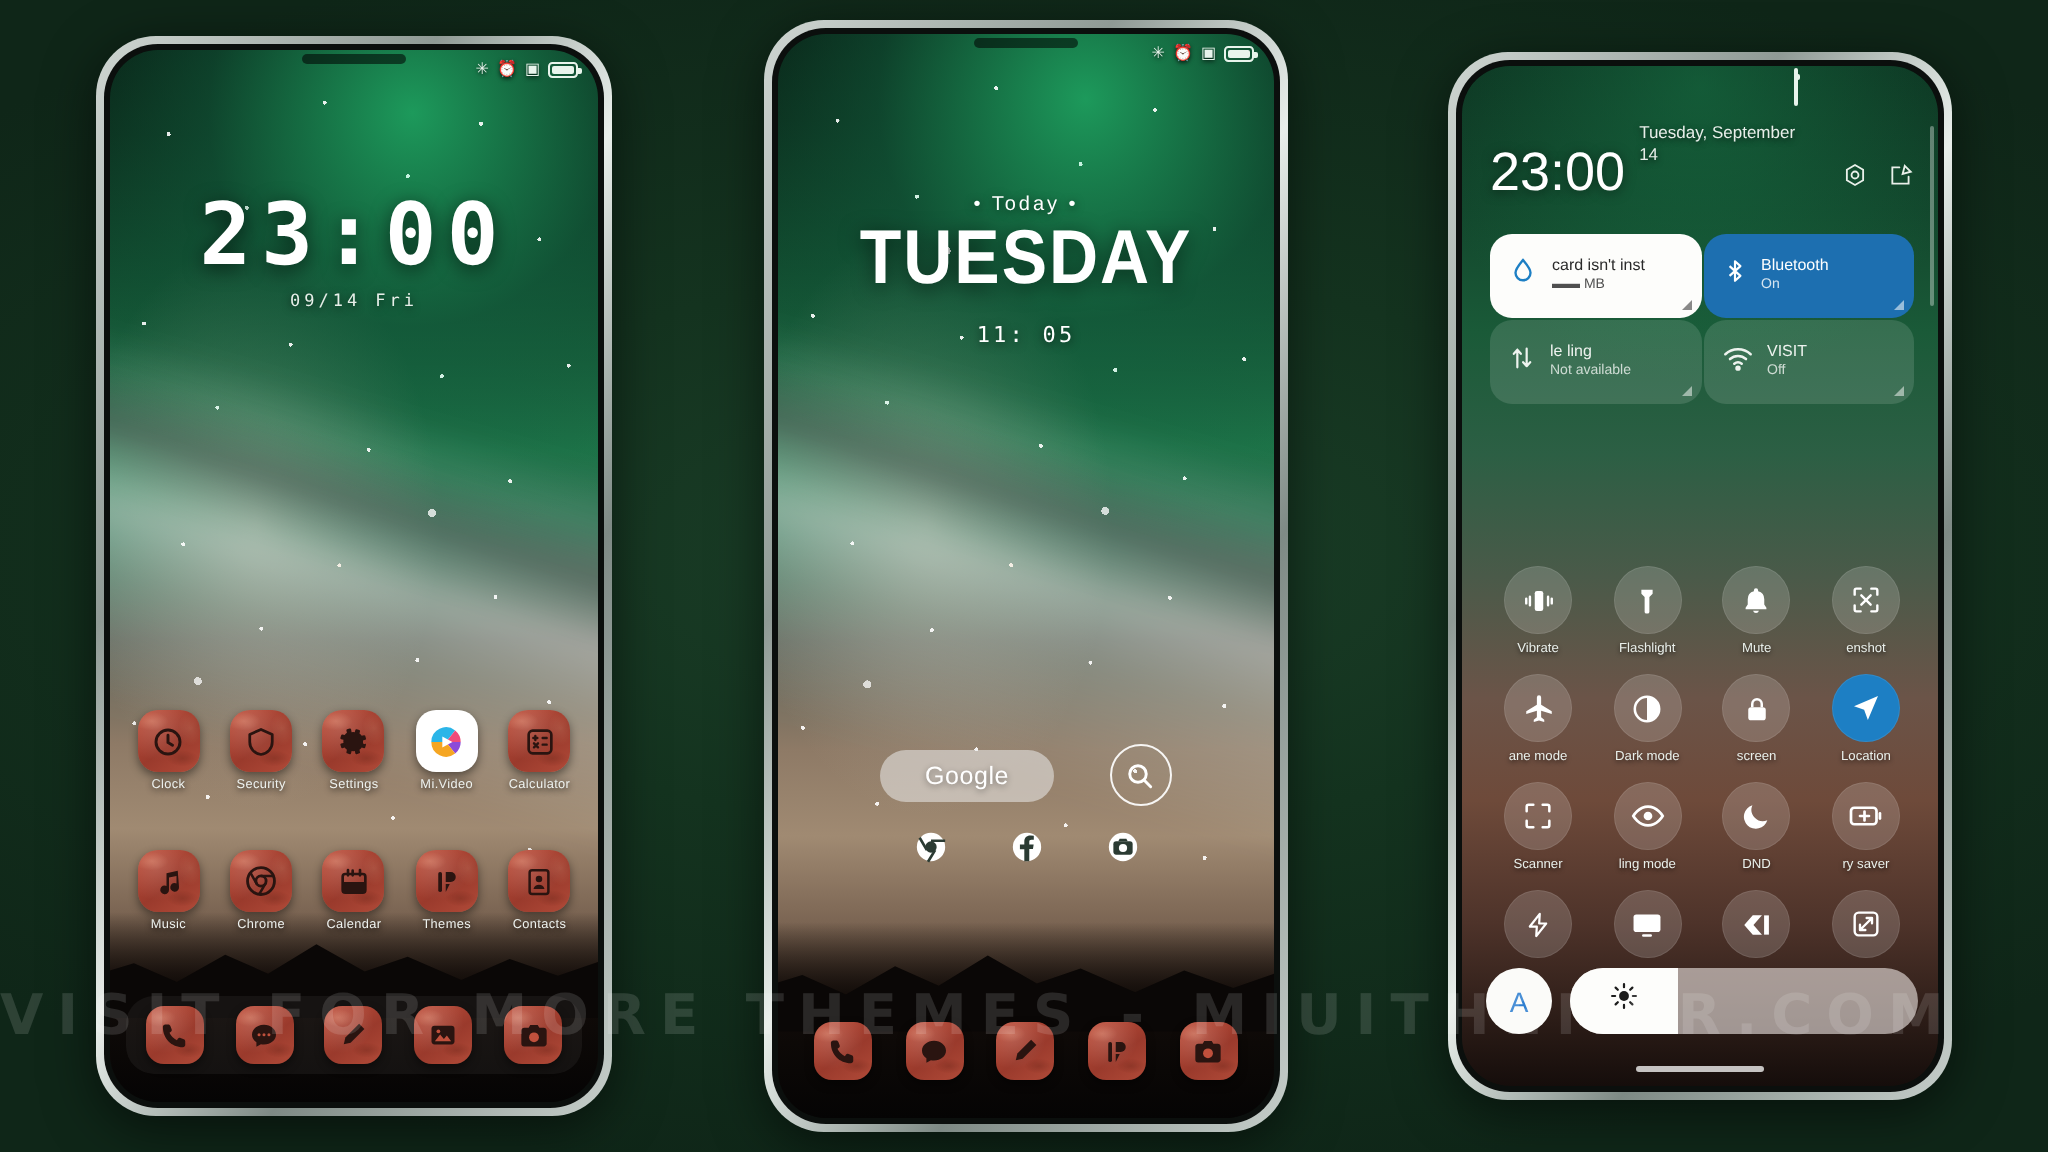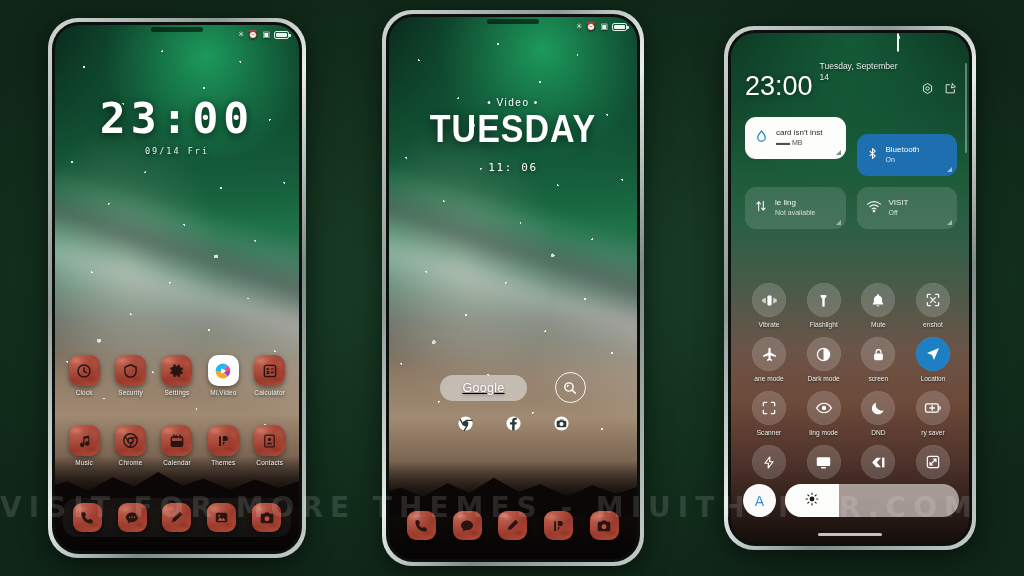--- a/index.html
+++ b/index.html
@@ -174,21 +174,21 @@
   .w2 { position:absolute; top:80px; left:0; right:0; text-align:center; z-index:5; }
   .w2 .today { font-size:10px; color:#fff; letter-spacing:1.5px;
                text-shadow:0 1px 5px rgba(0,0,0,.7); }
   .w2 .day { font-size:34px; font-weight:700; letter-spacing:1px; color:#fff;
              font-family:"Liberation Sans", sans-serif; margin-top:2px;
              text-shadow:0 2px 10px rgba(0,0,0,.6); transform:scaleY(1.12); }
   .w2 .tm { margin-top:12px; font-size:11px; letter-spacing:1.6px; color:#fff;
             font-family:"DejaVu Sans Mono", monospace; text-shadow:0 1px 5px rgba(0,0,0,.7); }
 
   .gsearch { position:absolute; left:0; right:0; top:355px; z-index:5;
-             display:flex; align-items:center; justify-content:center; gap:28px;text-decoration:underline; }
+             display:flex; align-items:center; justify-content:center; gap:28px; }
   .gpill { background:rgba(235,235,235,.55); border-radius:16px; padding:6px 22px;
            color:#fff; font-size:12.5px; letter-spacing:.3px;
            text-shadow:0 1px 3px rgba(0,0,0,.4); }
   .gcirc { width:31px; height:31px; border-radius:50%; border:1.6px solid rgba(255,255,255,.92);
            display:flex; align-items:center; justify-content:center; }
   .shortcuts { position:absolute; left:0; right:0; top:398px; z-index:5;
                display:flex; align-items:center; justify-content:center; gap:31px; }
   .shortcuts .s { width:17px; height:17px; }
 
   
@@ -202,30 +202,30 @@
 
   .sh-head { position:absolute; top:28px; left:14px; right:12px; z-index:5;
              display:flex; align-items:flex-end; }
   .sh-head .bigclock { font-size:27px; color:#fff; font-weight:400; letter-spacing:0px;
                        line-height:1; text-shadow:0 1px 6px rgba(0,0,0,.5); }
   .sh-head .dt { font-size:8.5px; color:#e7eee9; line-height:1.3; margin-left:7px;
                  margin-bottom:17px; width:78px; text-shadow:0 1px 3px rgba(0,0,0,.6); }
   .sh-head .acts { margin-left:auto; display:flex; gap:10px; margin-bottom:1px; }
 
   .cards { position:absolute; top:84px; left:14px; right:12px; z-index:5;
-           display:grid; grid-template-columns:1fr 1fr; gap:11px; }
+           display:grid; grid-template-columns:1fr 1fr; gap:1px; }
   .card { height:42px; border-radius:11px; padding:7px 9px; position:relative;
           display:flex; align-items:center; gap:7px; overflow:hidden; }
   .card .ctext .t1 { font-size:8px; font-weight:400; line-height:1.25; }
   .card .ctext .t2 { font-size:7px; opacity:.82; line-height:1.25; margin-top:1px; }
   .card .corner { position:absolute; right:5px; bottom:4px; width:0; height:0;
                   border-left:5px solid transparent; border-bottom:5px solid currentColor;
                   opacity:.55; }
   .card.on-white { background:#fdfdfb; color:#2a2a2a; }
-  .card.on-blue  { background:#1d6fb0; color:#fff;margin-top:17px; }
+  .card.on-blue  { background:#1d6fb0; color:#fff; }
   .card.off      { background:rgba(255,255,255,.13); color:#eef3ef; }
 
   .tgrid { position:absolute; top:250px; left:10px; right:8px; z-index:5; }
   .trow { display:flex; justify-content:space-between; margin-bottom:9px; padding:0 2px; }
   .tog { width:52px; text-align:center; }
   .tog .cir { width:34px; height:34px; border-radius:50%; margin:0 auto;
               background:rgba(255,255,255,.17);
               display:flex; align-items:center; justify-content:center;
               box-shadow:inset 0 0 0 .5px rgba(255,255,255,.09); }
   .tog.active .cir { background:#1d7fc4; }
@@ -440,23 +440,23 @@
       <div class="statusbar">
         <span class="sico">✳</span>
         <span class="sico">⏰</span>
         <span class="sico">▣</span>
         <span class="batt">
               <i></i>
             </span>
       </div>
 
       <div class="w2">
-        <div class="today">• Video •</div>
+        <div class="today">• Today •</div>
         <div class="day">TUESDAY</div>
-        <div class="tm">11: 06</div>
+        <div class="tm">11: 05</div>
       </div>
 
       <div class="gsearch">
         <div class="gpill">Google</div>
         <div class="gcirc">
           <svg width="16" height="16" viewBox="0 0 24 24" fill="none" stroke="#fff" stroke-width="2.2" stroke-linecap="round">
                 <circle cx="10.5" cy="10.5" r="6.2"></circle>
                 <path d="M15.2 15.2L20 20"></path>
               </svg>
         </div>

